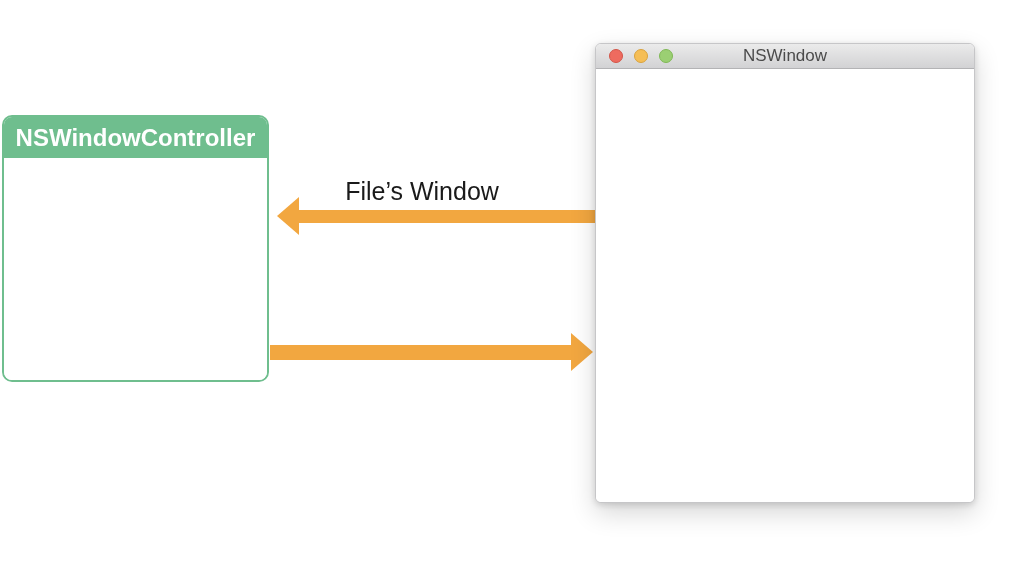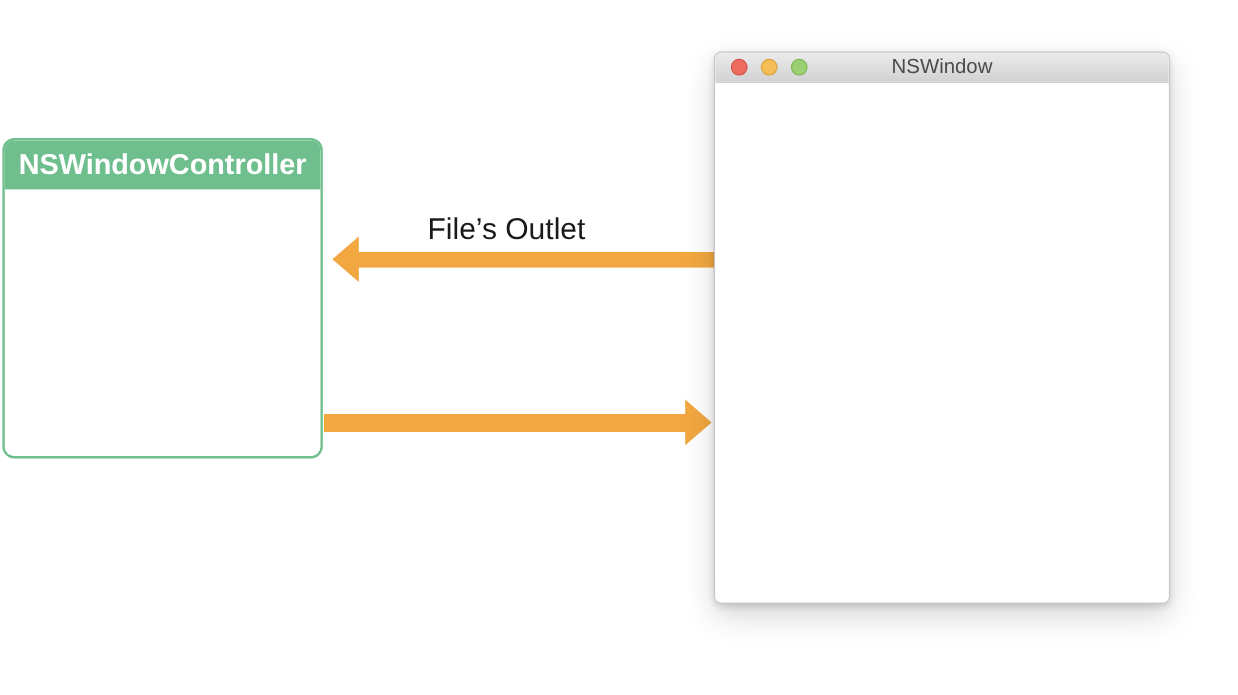--- a/index.html
+++ b/index.html
@@ -107,21 +107,21 @@
 
 <div class="canvas">
 
   <div class="controller-box">
     <div class="controller-header">
       <span class="controller-title">NSWindowController</span>
     </div>
     <div class="controller-body"></div>
   </div>
 
-  <div class="conn-label label-files-owner">File’s Outlet</div>
+  <div class="conn-label label-files-owner">File’s Window</div>
   <div class="arrow arrow-left">
     <span class="head"></span>
     <span class="shaft"></span>
   </div>
 
   <div class="arrow arrow-right">
     <span class="shaft"></span>
     <span class="head"></span>
   </div>
 

